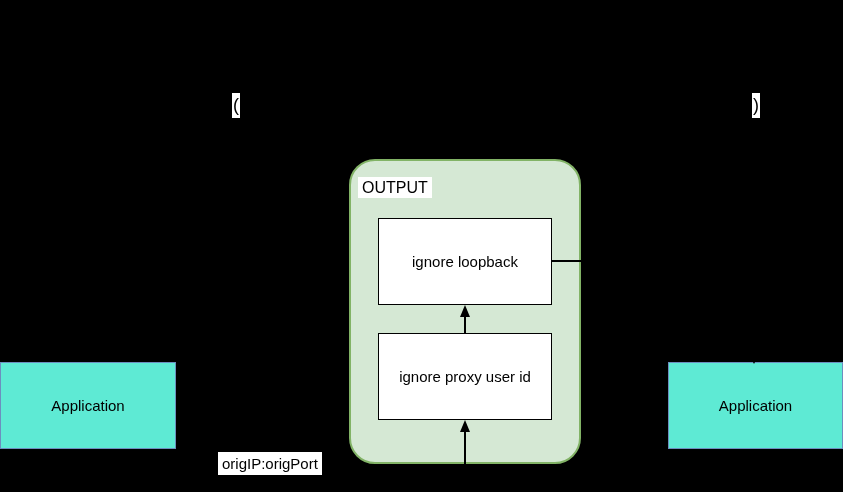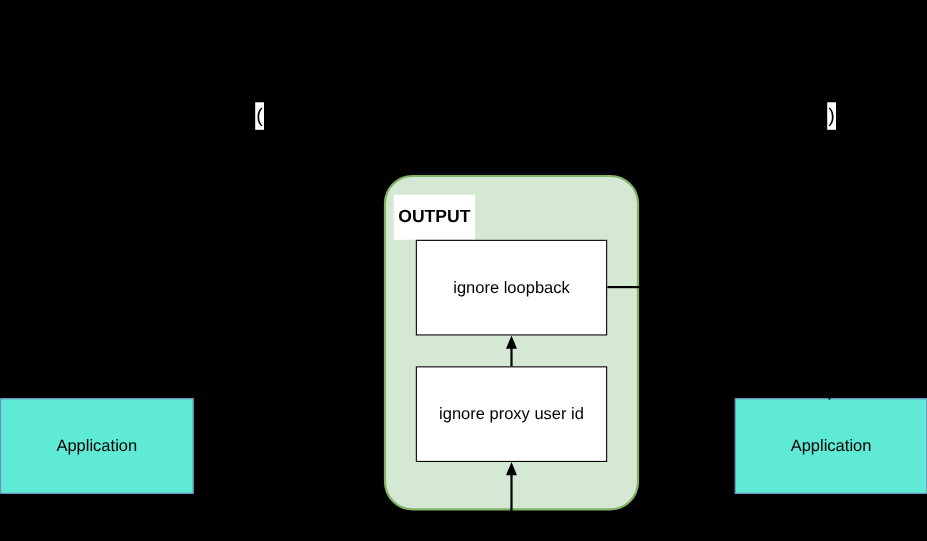--- a/index.html
+++ b/index.html
@@ -19,25 +19,24 @@
     left: 349px; top: 159px;
     width: 232px; height: 305px;
     background: #d5e8d4;
     border: 2px solid #82b366;
     border-radius: 26px;
   }
   .group-title {
     position: absolute;
     left: 358px; top: 177px;
     background: #ffffff;
-    padding: 11px 4px;
+    padding: 1px 4px;
     font-size: 16px;
     line-height: 19px;
     white-space: nowrap;
-    font-weight: bold;
   }
   
   .node {
     position: absolute;
     width: 174px; height: 87px;
     background: #ffffff;
     border: 1.5px solid #000000;
     display: flex;
     align-items: center;
     justify-content: center;
@@ -140,14 +139,15 @@
 
   <div class="app app-left">
     <span>Application</span>
   </div>
   <div class="app app-right">
     <span>Application</span>
   </div>
 
   <div class="arrowhead-down-tip"></div>
 
+  <span class="edge-label orig-label">origIP:origPort</span>
 
 </div>
 
 </body></html>

